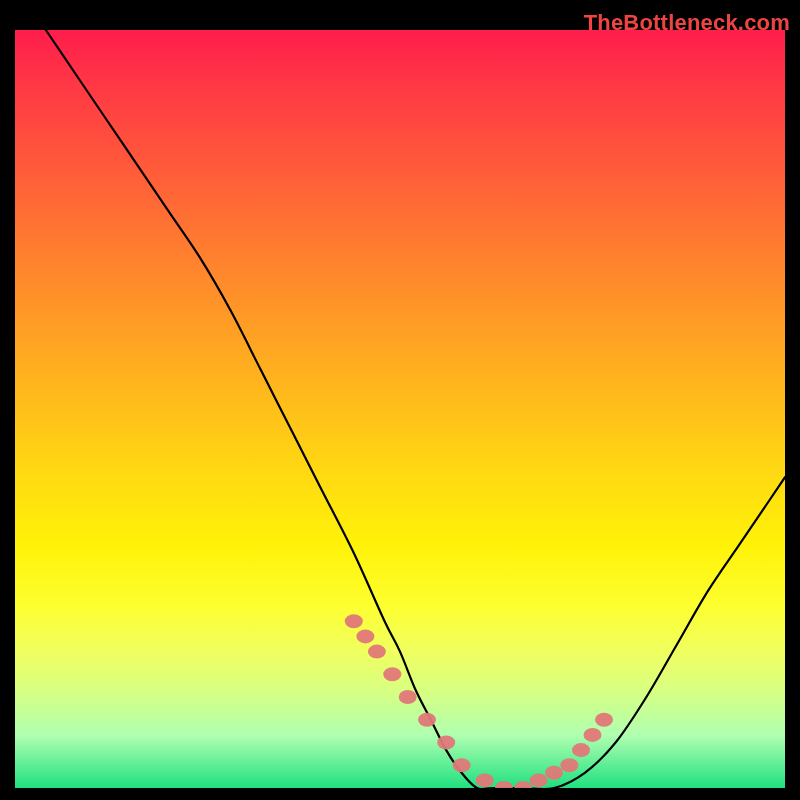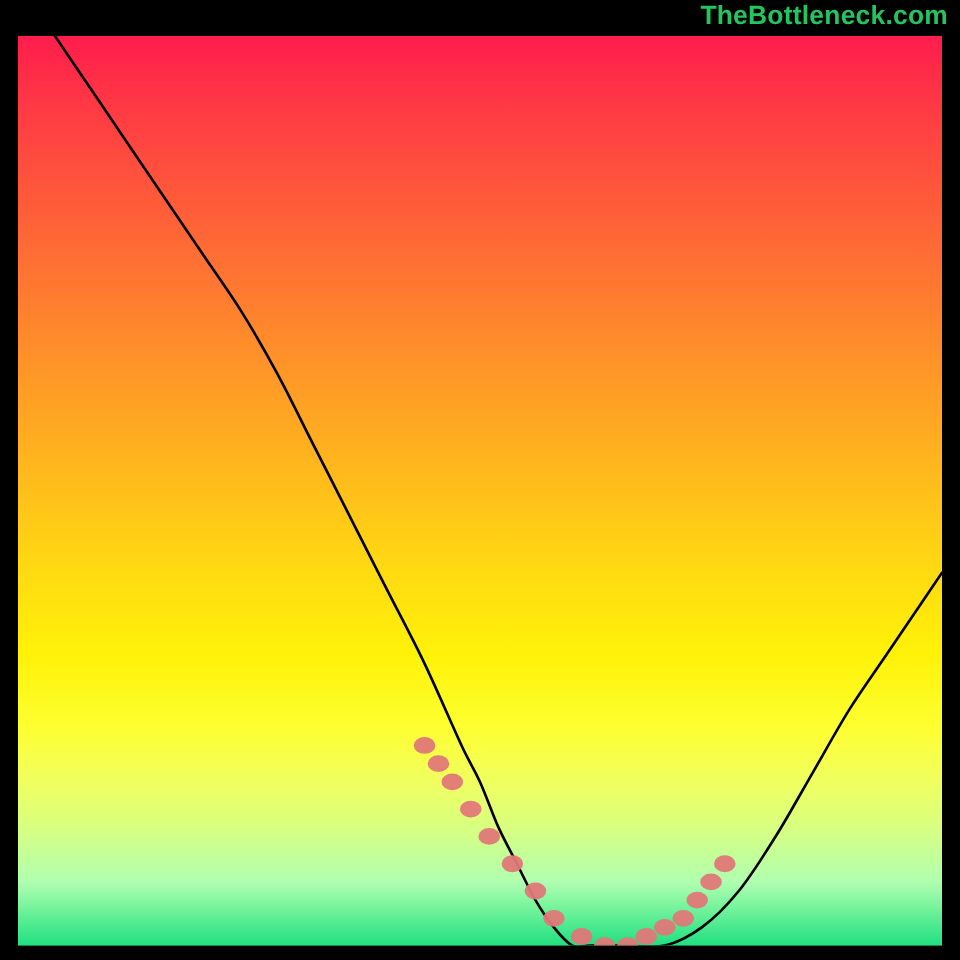--- a/index.html
+++ b/index.html
@@ -12,23 +12,23 @@
     font-family: Arial, Helvetica, sans-serif;
   }
   .frame {
     position: relative;
     width: 800px;
     height: 800px;
     background: #000;
   }
   .watermark {
     position: absolute;
-    top: 0;
+    top: 10px;
     right: 10px;
-    color: #22c55e;
+    color: #ef4444;
     font-size: 22px;
     font-weight: 600;
     letter-spacing: 0.2px;
     margin-left: 30px;
   }
   .plot-outer {
     position: absolute;
     left: 15px;
     top: 30px;
     width: 770px;

